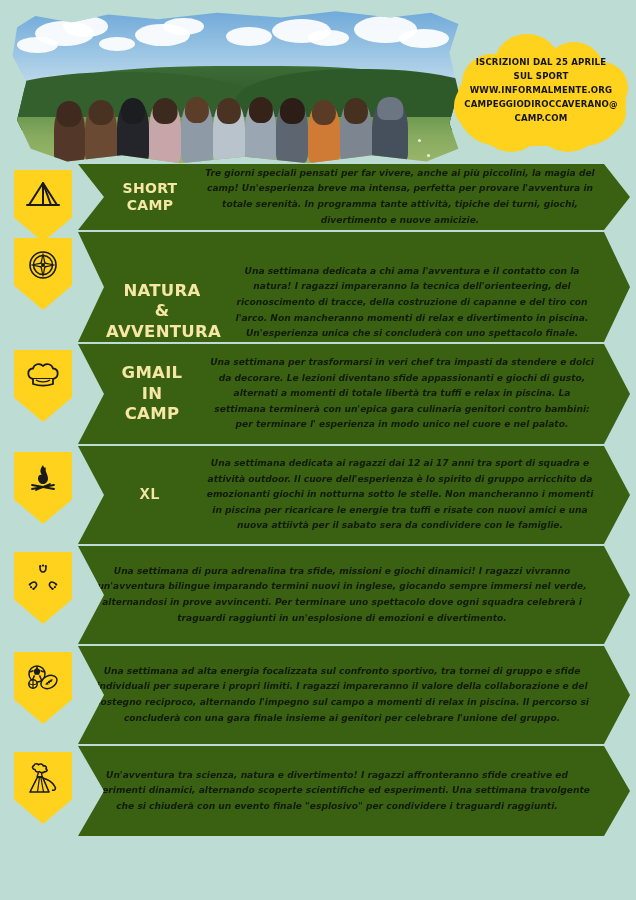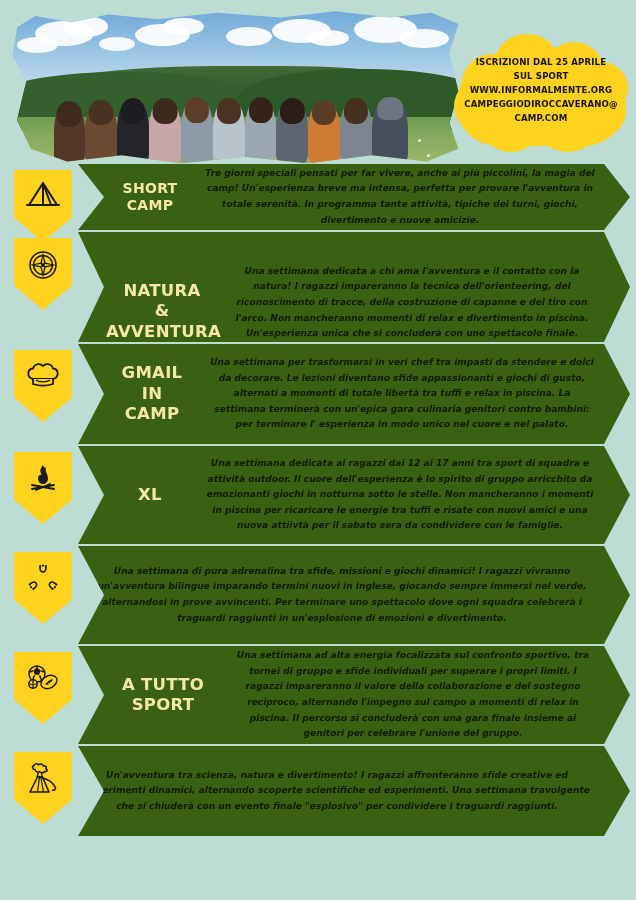--- a/index.html
+++ b/index.html
@@ -98,21 +98,21 @@
     padding:0 34px 0 10px;
   }
 
   .r1 .arrow{height:66px;}
   .r1 .camp-title{width:88px;font-size:14px;}
   .r2 .arrow{height:110px;align-items:flex-end;}
   .r2 .camp-title{width:112px;}
   .r3 .arrow{height:100px;}
   .r3 .camp-title{width:92px;}
   .r4 .arrow{height:98px;}
-  .r4 .camp-title{width:88px;}
+  .r4 .camp-title{width:88px;font-family:Liberation Mono, monospace;}
   .r5 .arrow{height:98px;}
   .r5 .camp-title{width:96px;}
   .r6 .arrow{height:98px;}
   .r6 .camp-title{width:114px;}
   .r7 .arrow{height:90px;}
   .r7 .camp-title{width:126px;padding-left:20px;}
   .r7 .camp-desc{padding-left:0;}
 </style>
 </head>
 <body>
@@ -320,22 +320,20 @@
           <path d="M19.6 21.6 L26.4 16.4" stroke-width="1.3"></path>
           <path d="M20.6 19.6 L22.2 21.6" stroke-width="1.2"></path>
           <path d="M22.2 18.2 L23.8 20.2" stroke-width="1.2"></path>
           <path d="M23.8 16.8 L25.4 18.8" stroke-width="1.2"></path>
           <circle cx="7" cy="21" r="4.2" fill="#ffd21e"></circle>
           <path d="M2.9 20.4 C5 22.2 9 22.2 11.1 20.4" stroke-width="1.2"></path>
           <path d="M7 16.8 L7 25.2" stroke-width="1.2"></path>
         </svg>
       </div>
       <div class="arrow">
-        <div class="camp-title">A TUTTO
-SPORT</div>
         <div class="camp-desc">Una settimana ad alta energia focalizzata sul confronto sportivo, tra tornei di gruppo e sfide individuali per superare i propri limiti. I ragazzi impareranno il valore della collaborazione e del sostegno reciproco, alternando l'impegno sul campo a momenti di relax in piscina. Il percorso si concluderà con una gara finale insieme ai genitori per celebrare  l'unione del gruppo.</div>
       </div>
     </div>
 
     <div class="row r7">
       <div class="badge">
         <svg width="34" height="32" viewBox="0 0 34 32" fill="none" stroke="#1a1a1a" stroke-width="1.6" stroke-linejoin="round">
           <path d="M9 6.5 C6.5 6.5 5.5 3.5 8 2.5 C8.5 0.5 11.5 0.2 12.5 1.8 C14 0.3 17 1 17.2 3 C19.5 2.3 21 4.3 20 6 C22 6.8 21 9 18.8 8.6 C17.5 10 14.5 10 13.5 8.6 C11.8 9.6 9.2 8.8 9 6.5 Z" fill="#ffd21e"></path>
           <path d="M12.5 9.5 L11 14 M15.5 9.8 L16.2 14" stroke-width="1.4"></path>
           <path d="M11.5 14 L4 29 L23 29 L16.5 14 Z" fill="#ffd21e"></path>

